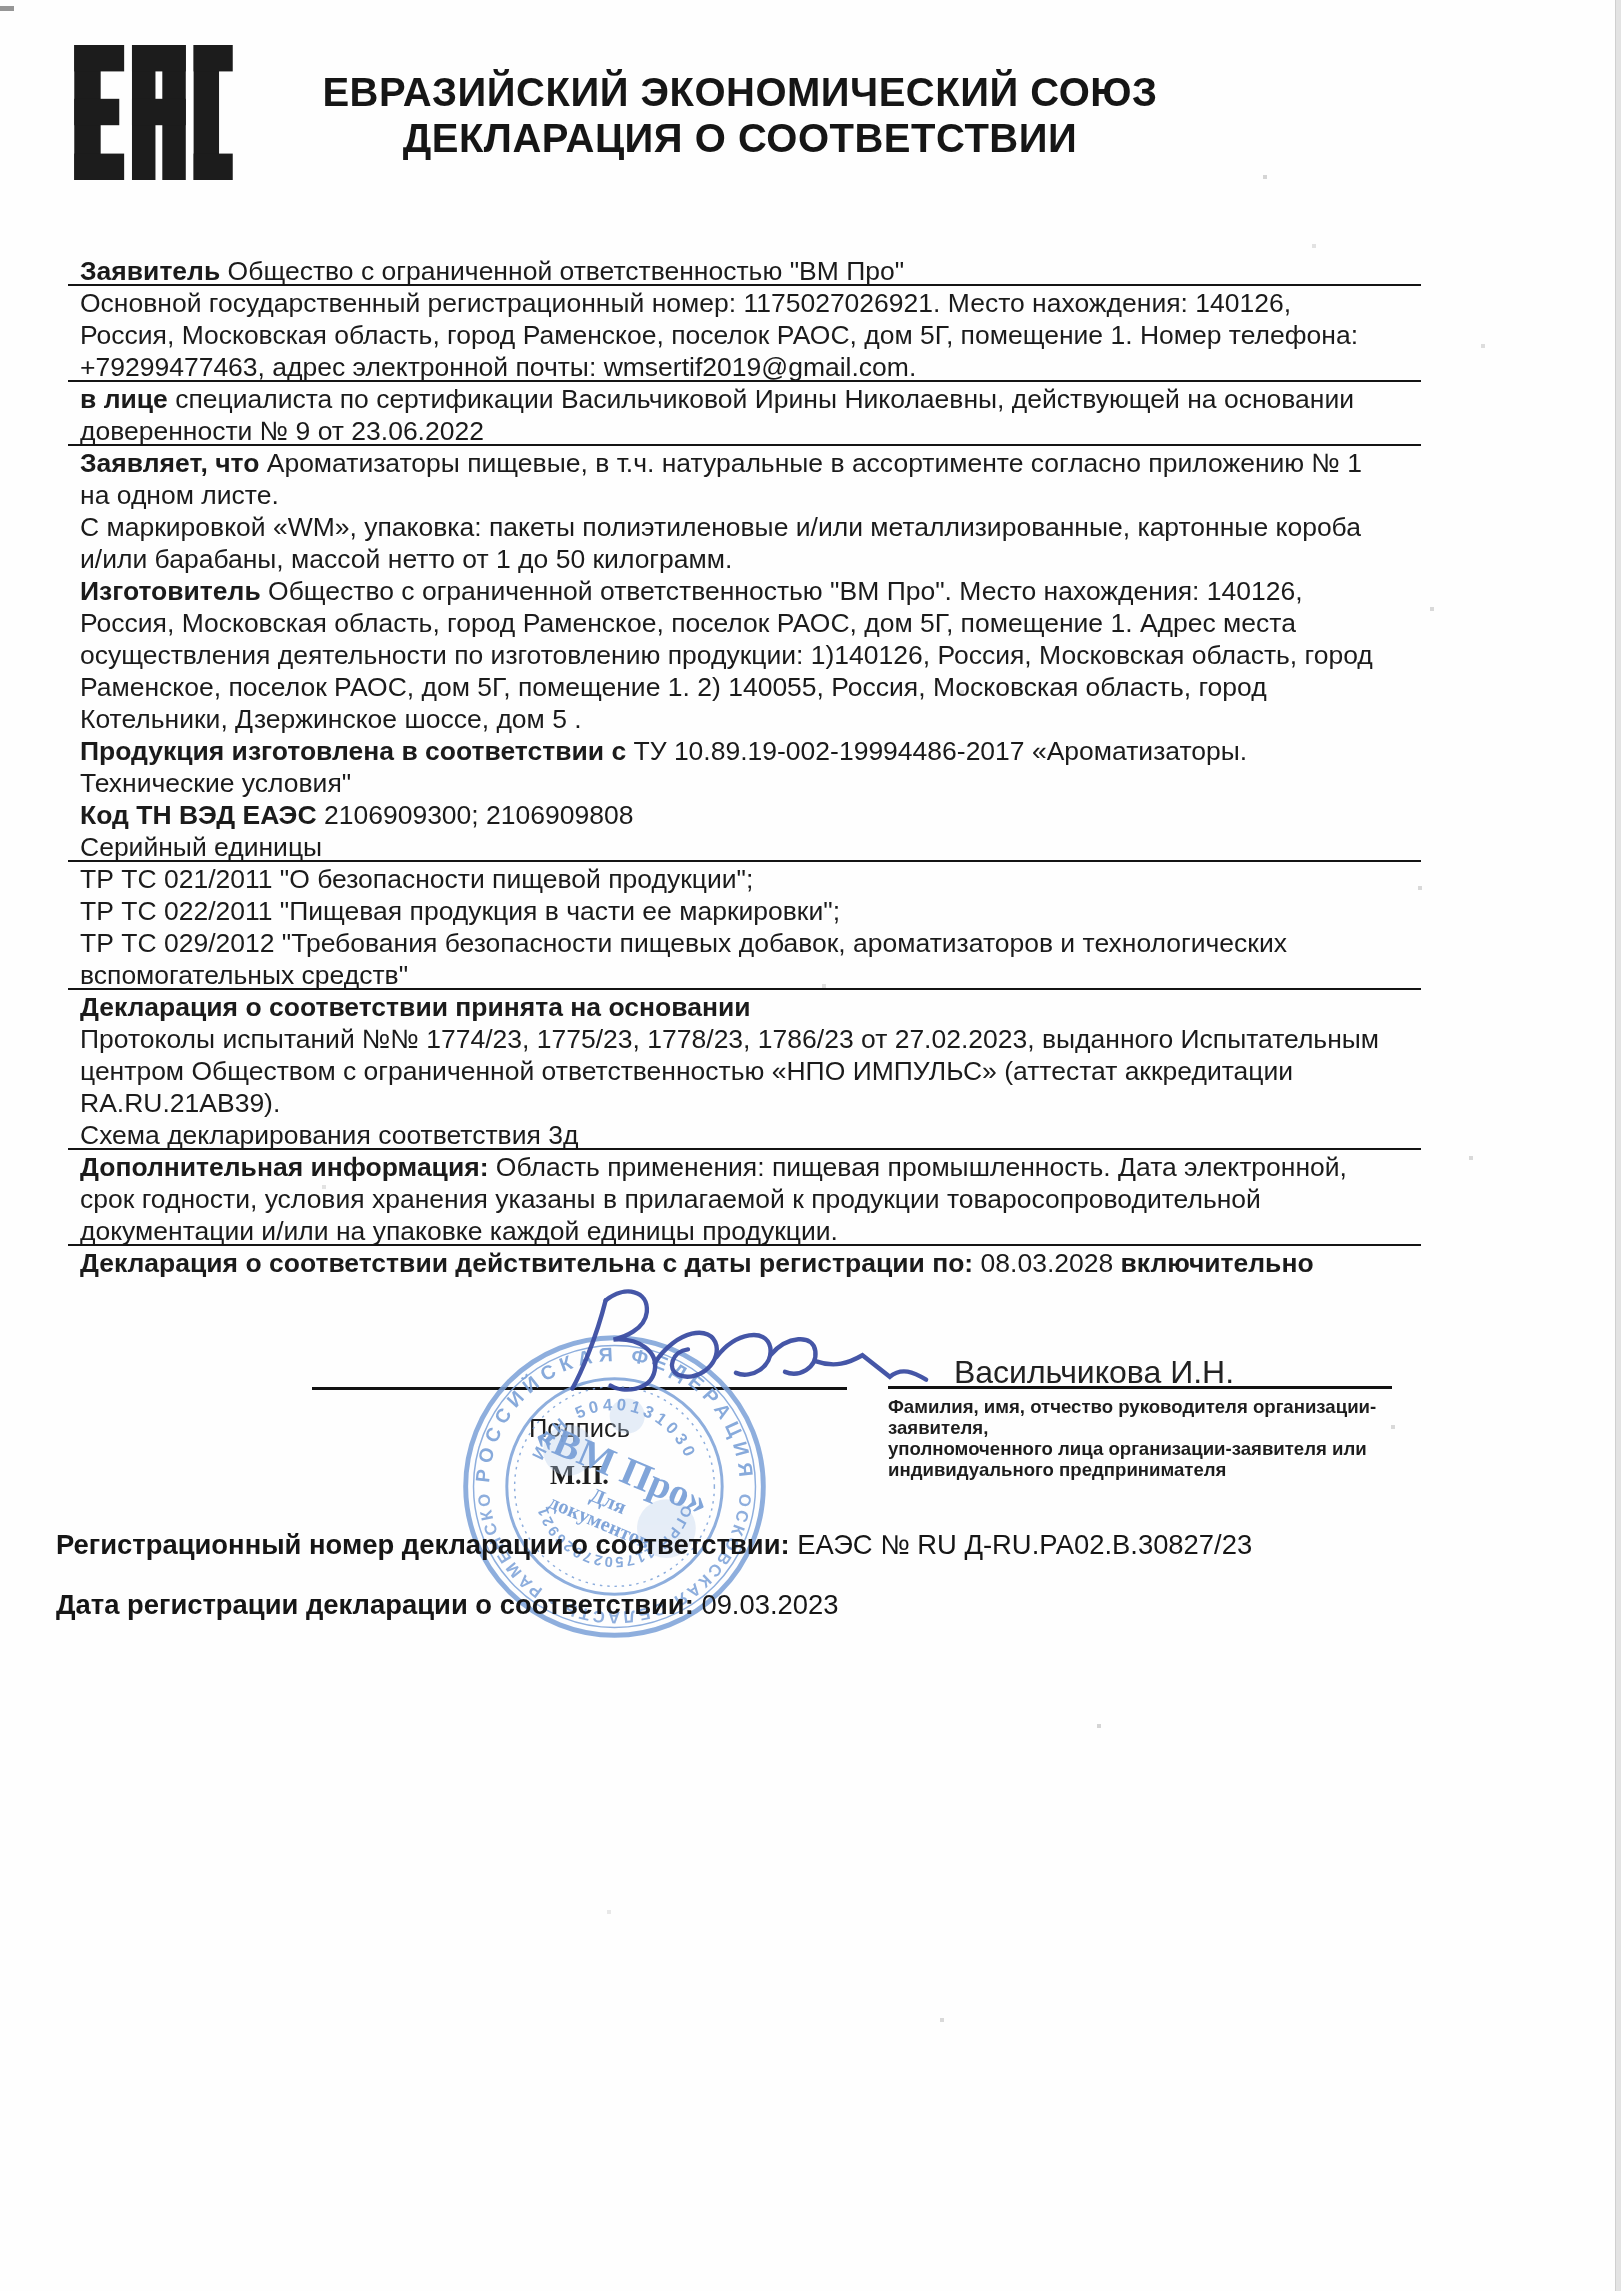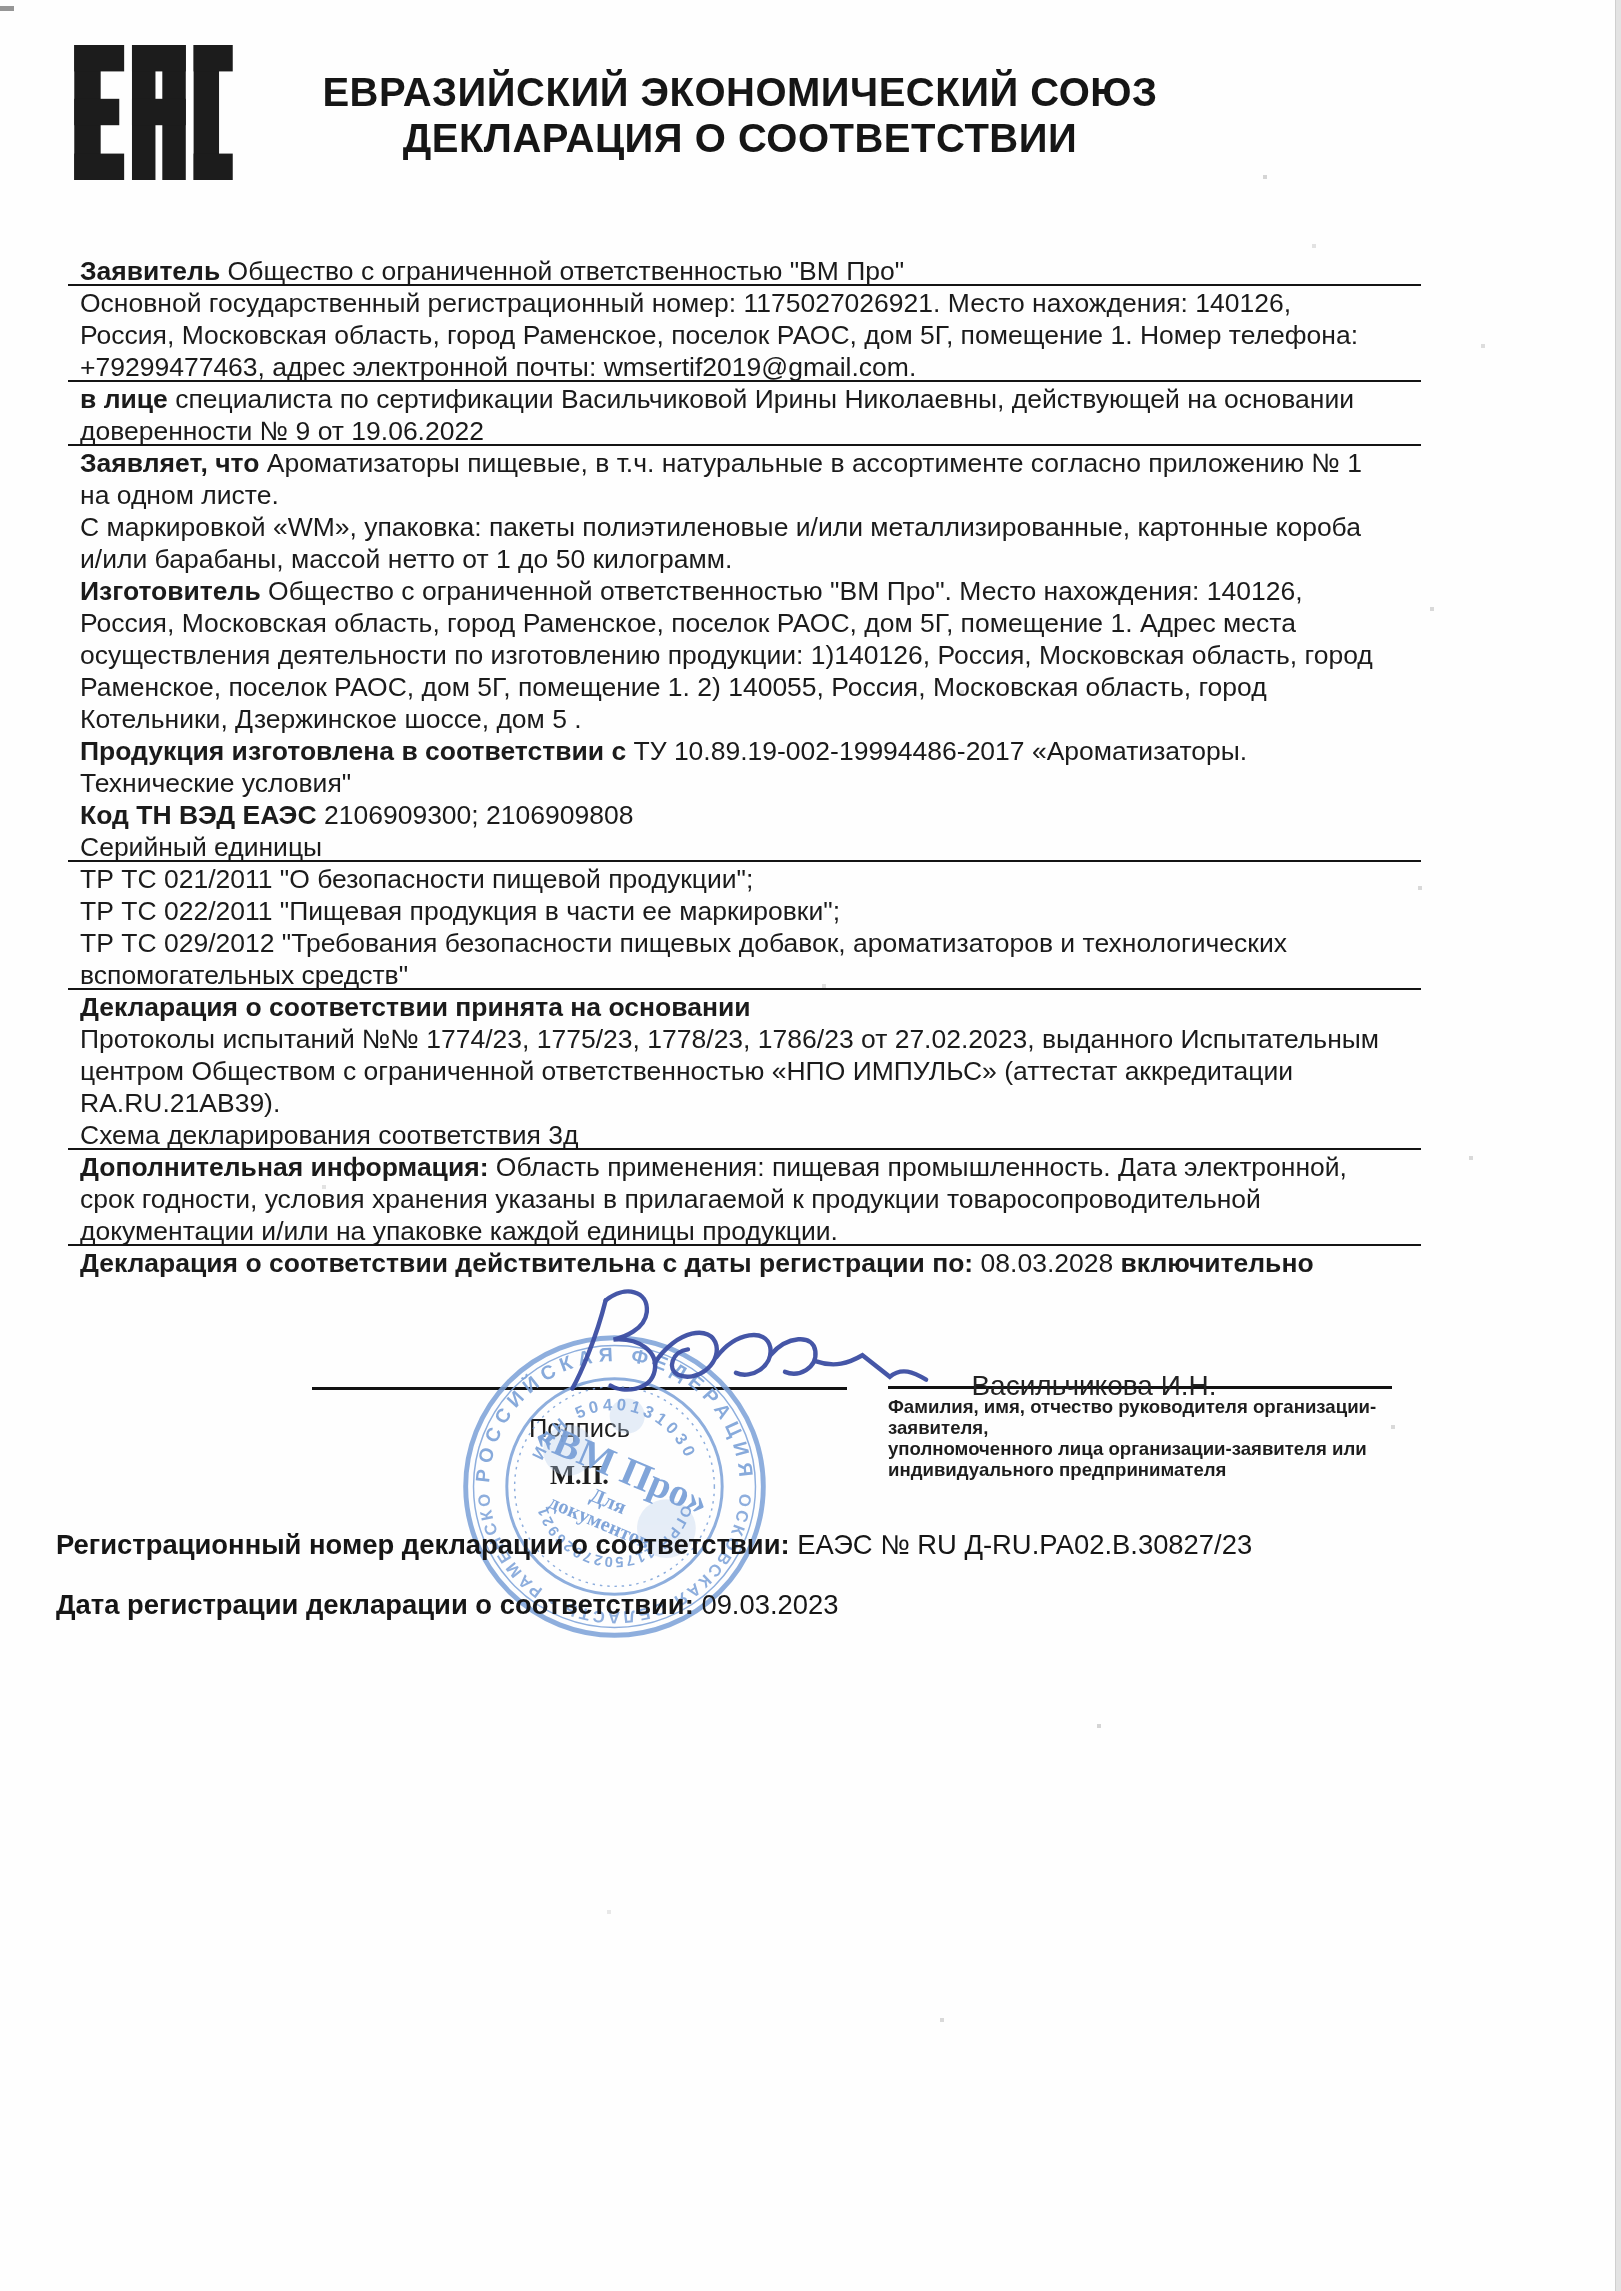--- a/index.html
+++ b/index.html
@@ -28,21 +28,21 @@
   .uline{
     position:absolute;left:-11.8px;right:-2px;bottom:1px;
     border-top:2.9px solid #141414;
   }
   
   .sig-rule{position:absolute;height:2.9px;background:#121212;}
   #rule-left{left:312px;top:1387px;width:535px;}
   #rule-right{left:888px;top:1386px;width:504px;}
   #signer-name{
     position:absolute;left:888px;top:1354px;width:412px;
-    text-align:center;font-size:28px;color:#222;margin-top:16px;
+    text-align:center;font-size:32px;color:#222;
   }
   #name-caption{
     position:absolute;left:888px;top:1396px;width:510px;
     text-align:left;font-size:18.6px;font-weight:bold;line-height:21px;color:#1d1d1d;
   }
   #podpis-label{
     position:absolute;left:312px;top:1414px;width:535px;
     text-align:center;font-size:25.5px;color:#1d1d1d;
   }
   #mp-label{
@@ -99,21 +99,21 @@
     <div>ЕВРАЗИЙСКИЙ ЭКОНОМИЧЕСКИЙ СОЮЗ</div>
     <div>ДЕКЛАРАЦИЯ О СООТВЕТСТВИИ</div>
   </div>
 
   <div id="doc-body">
       <div class="line"><span class="b">Заявитель </span><span>Общество с ограниченной ответственностью "ВМ Про"</span><span class="uline"></span></div>
       <div class="line"><span>Основной государственный регистрационный номер: 1175027026921. Место нахождения: 140126,</span></div>
       <div class="line"><span>Россия, Московская область, город Раменское, поселок  РАОС, дом 5Г, помещение 1. Номер телефона:</span></div>
       <div class="line"><span>+79299477463, адрес электронной почты: wmsertif2019@gmail.com.</span><span class="uline"></span></div>
       <div class="line"><span class="b">в лице </span><span>специалиста по сертификации Васильчиковой Ирины Николаевны, действующей на основании</span></div>
-      <div class="line"><span>доверенности № 9 от  19.06.2022</span><span class="uline"></span></div>
+      <div class="line"><span>доверенности № 9 от  23.06.2022</span><span class="uline"></span></div>
       <div class="line"><span class="b">Заявляет, что </span><span>Ароматизаторы пищевые, в т.ч. натуральные  в ассортименте согласно приложению № 1</span></div>
       <div class="line"><span>на одном листе.</span></div>
       <div class="line"><span>С маркировкой «WM», упаковка: пакеты полиэтиленовые и/или металлизированные, картонные короба</span></div>
       <div class="line"><span>и/или барабаны, массой нетто от 1 до 50 килограмм.</span></div>
       <div class="line"><span class="b">Изготовитель </span><span>Общество с ограниченной ответственностью "ВМ Про". Место нахождения: 140126,</span></div>
       <div class="line"><span>Россия, Московская область, город Раменское, поселок  РАОС, дом 5Г, помещение 1. Адрес места</span></div>
       <div class="line"><span>осуществления деятельности по изготовлению продукции: 1)140126, Россия, Московская область, город</span></div>
       <div class="line"><span>Раменское, поселок РАОС, дом 5Г, помещение 1. 2) 140055, Россия, Московская область, город</span></div>
       <div class="line"><span>Котельники, Дзержинское шоссе, дом 5 .</span></div>
       <div class="line"><span class="b">Продукция изготовлена в соответствии с </span><span>ТУ 10.89.19-002-19994486-2017 «Ароматизаторы.</span></div>

